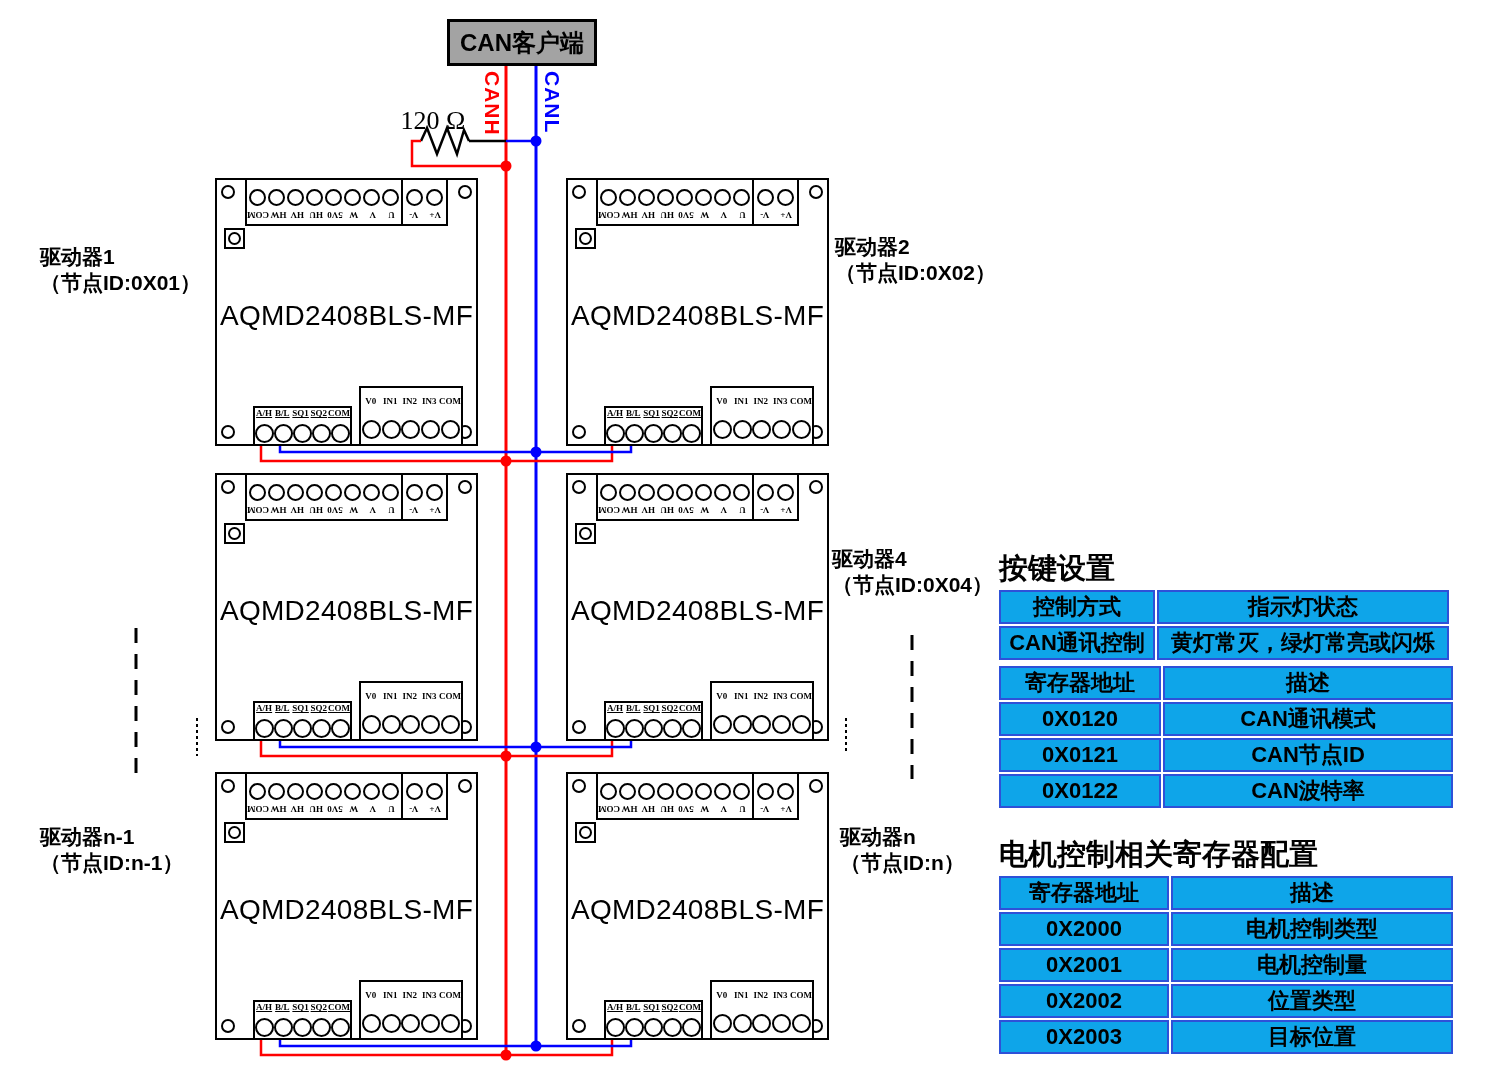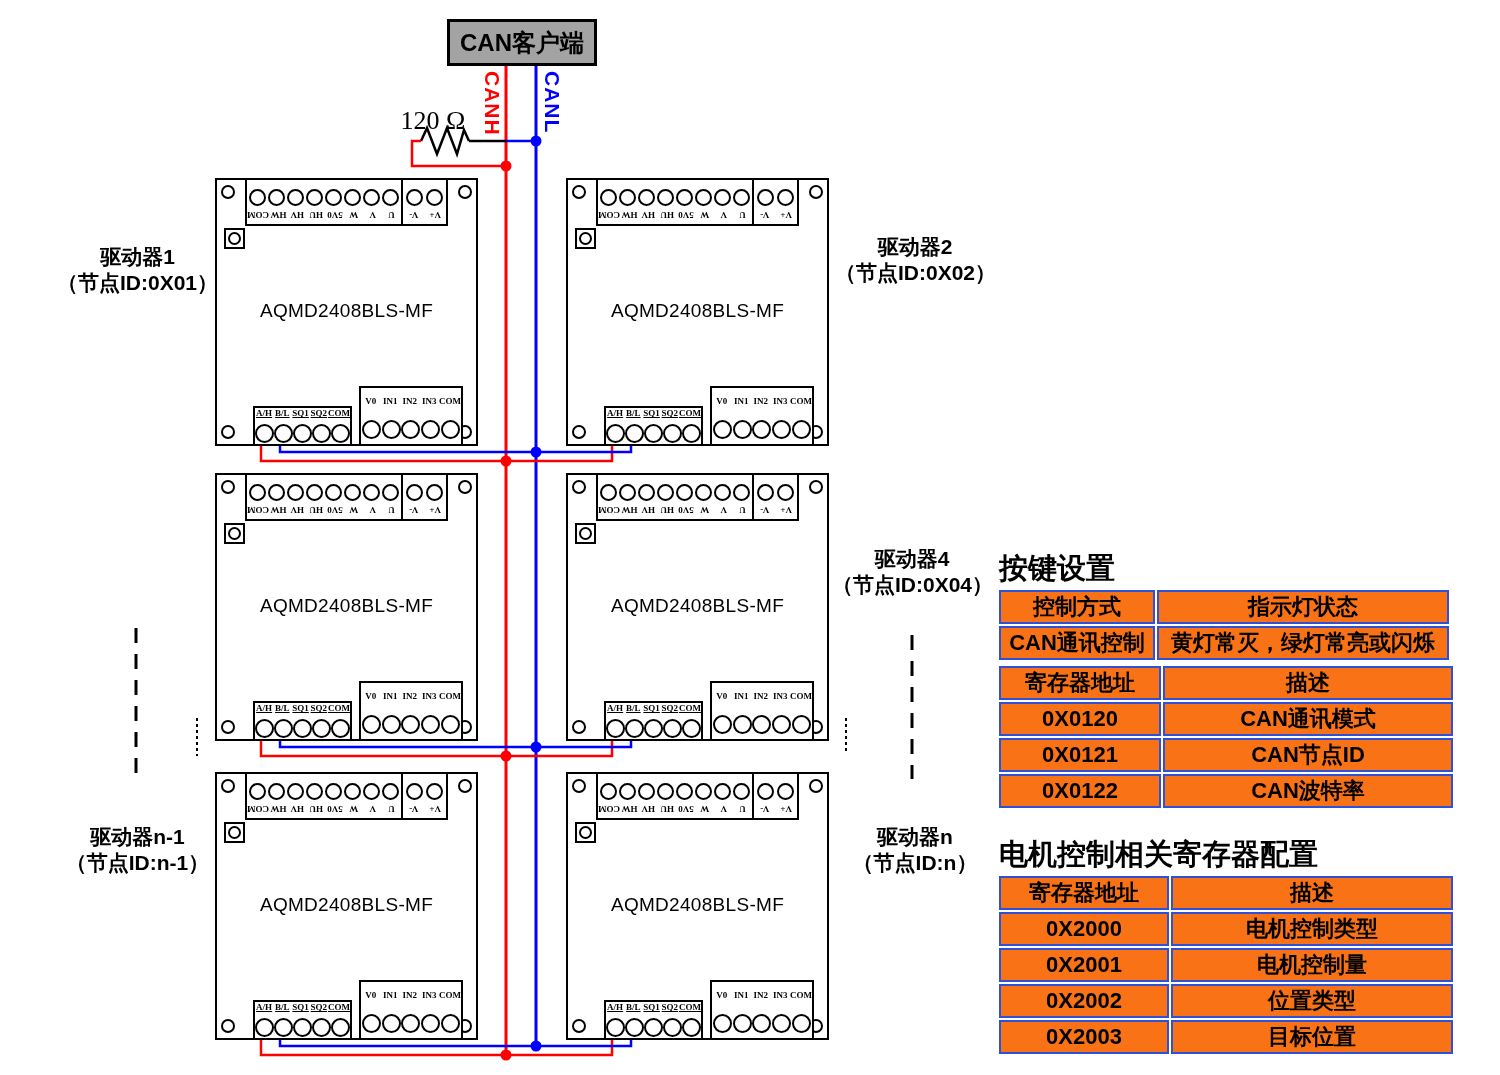--- a/index.html
+++ b/index.html
@@ -43,31 +43,31 @@
   .circles{display:flex;justify-content:space-evenly;align-items:center;}
   .strip .circles{flex:0 0 auto;}
   .strip.t1 .circles,.strip.t2 .circles{height:26px;align-items:flex-end;}
   .strip.b1 .circles,.strip.b2 .circles{height:30px;align-items:center;}
   .circle{width:17px;height:17px;border:2px solid #000;border-radius:50%;box-sizing:border-box;}
   .strip.b1 .circle,.strip.b2 .circle{width:19px;height:19px;}
   .term-labels{display:flex;justify-content:space-around;align-items:center;flex:1;
     font-family:"Liberation Serif","DejaVu Serif",serif;font-weight:bold;font-size:9px;white-space:nowrap;}
   .term-labels span{flex:1;text-align:center;}
   .term-labels.flipped{transform:rotate(180deg);}
-  .model{position:absolute;left:0;right:0;top:120px;text-align:center;font-size:19px;letter-spacing:0.3px;}
+  .model{position:absolute;left:0;right:0;top:120px;text-align:center;font-size:28px;letter-spacing:0.3px;}
 
   
-  .dlabel{position:absolute;text-align:center;font-size:21px;font-weight:bold;line-height:26px;white-space:nowrap;}
+  .dlabel{position:absolute;text-align:left;font-size:21px;font-weight:bold;line-height:26px;white-space:nowrap;}
 
   
   .tblock{position:absolute;left:997px;}
   .ttitle{font-size:29px;font-weight:bold;line-height:33px;margin:0 0 3px 2px;}
   .reg-table{border-collapse:separate;border-spacing:2px;background:#fff;}
   .reg-table td{border:2px solid var(--tb);font-size:22px;font-weight:bold;text-align:center;
-    height:28px;padding:0 5px;background:#f97316;}
+    height:28px;padding:0 5px;background:#0ea5e9;}
   .t1 .c1{width:142px;} .t1 .c2{width:278px;}
   .t2 .c1{width:148px;} .t2 .c2{width:276px;}
   .t3 .c1{width:156px;} .t3 .c2{width:268px;}
 </style>
 </head>
 <body>
 
 <div id="diagram">
 
   <svg id="wires" width="1500" height="1075">

